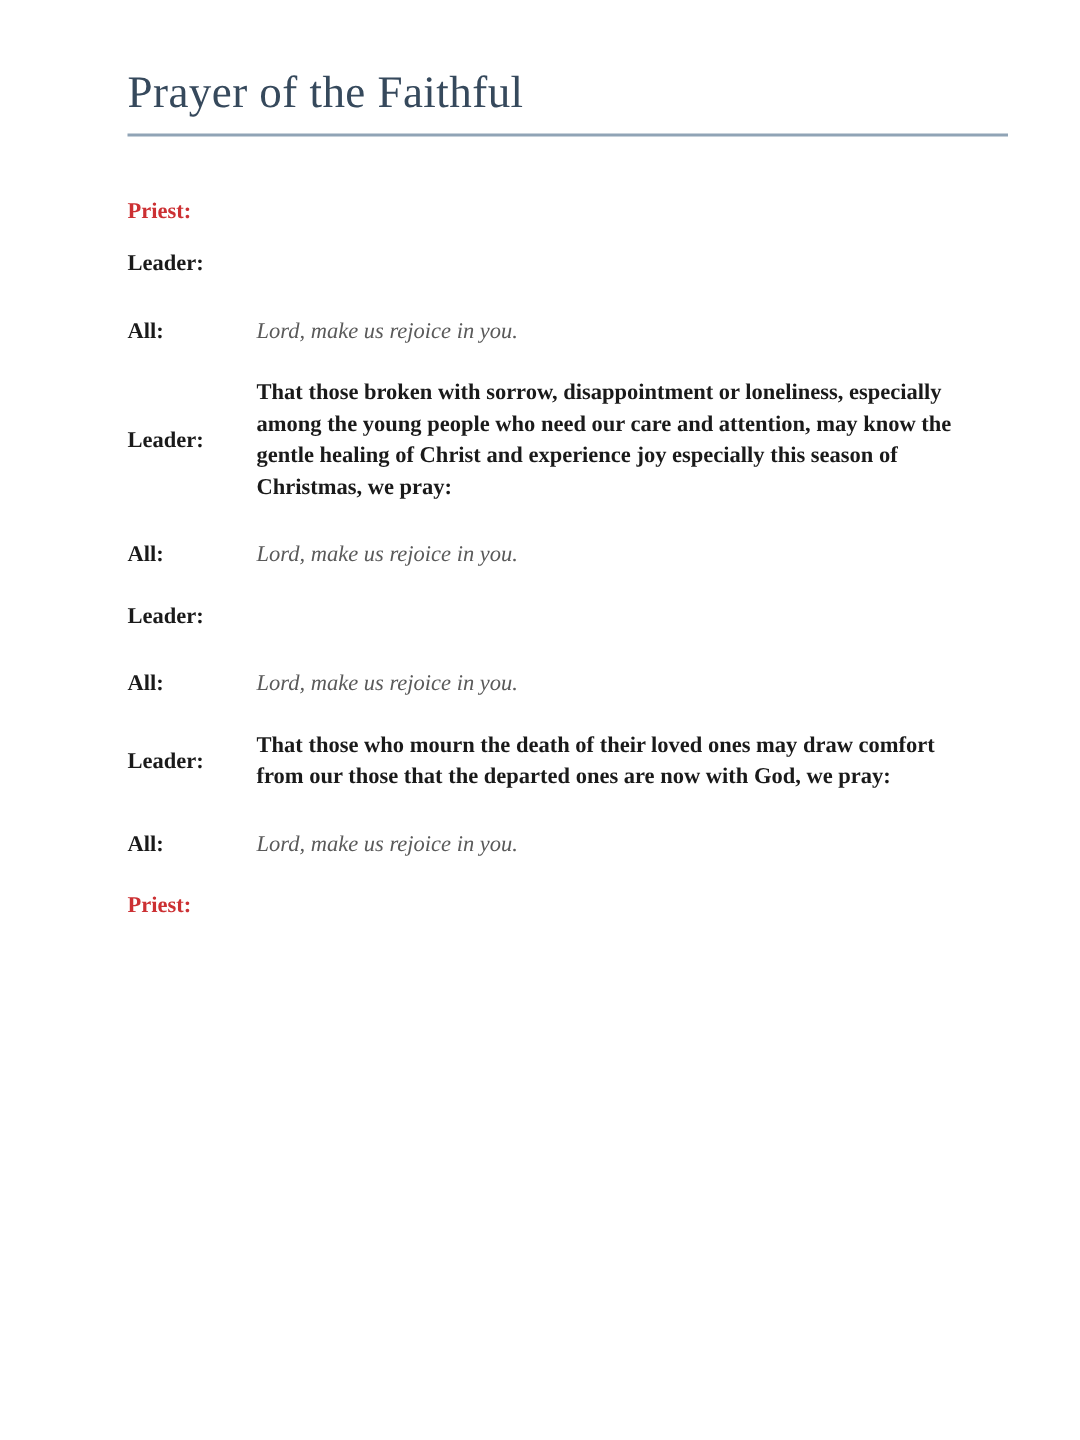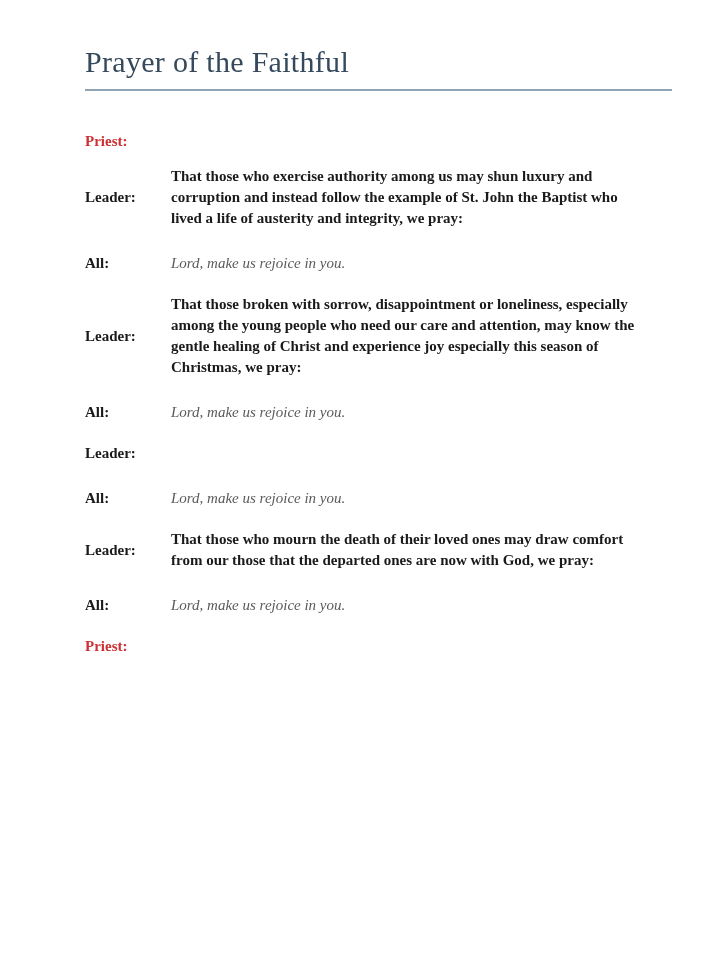--- a/index.html
+++ b/index.html
@@ -67,21 +67,20 @@
 <body>
 
 <div class="page">
   <h1 class="doc-title">Prayer of the Faithful</h1>
   <div class="dialogue" id="dialogue-rows">
       <div class="row priest">
         <div class="role">Priest:</div>
       </div>
       <div class="row leader">
         <div class="role">Leader:</div>
-        <div class="text"><span class="seg-normal">That those who exercise authority among us may shun luxury and corruption and instead follow the example of St. John the Baptist who lived a life of austerity and integrity, we pray:</span></div>
       </div>
       <div class="row all">
         <div class="role">All:</div>
         <div class="text"><span class="seg-response">Lord, make us rejoice in you.</span></div>
       </div>
       <div class="row leader">
         <div class="role">Leader:</div>
         <div class="text"><span class="seg-normal">That those broken with sorrow, disappointment or loneliness, especially among the young people who need our care and attention, may know the gentle healing of Christ and experience joy especially this season of Christmas, we pray:</span></div>
       </div>
       <div class="row all">

